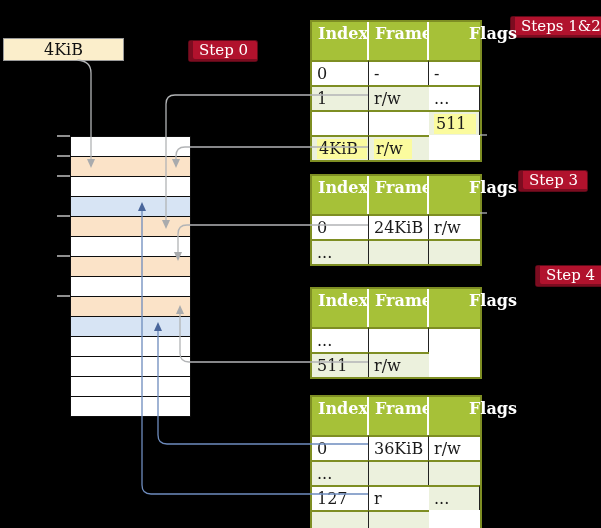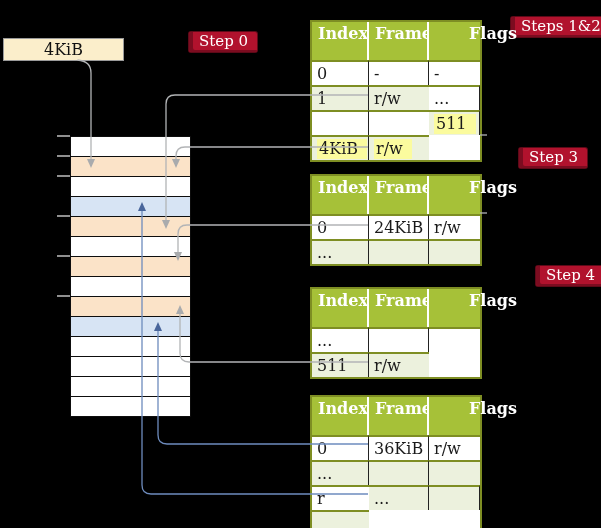--- a/index.html
+++ b/index.html
@@ -14,23 +14,23 @@
     display:flex;align-items:center;justify-content:center;
     font-size:16px;color:#111;
   }
   
   .badge{
     position:absolute;background:#b1122d;color:#fff;
     font-size:15px;line-height:17px;padding:1px 9px 2px 10px;
     border-radius:2px;white-space:nowrap;
     box-shadow:inset 4px -2px 0 #7c0c20, 0 0 0 1px #5e0918;
   }
-  .badge.b-step0 {left:189px;top:32px;}
+  .badge.b-step0 {left:189px;top:41px;}
   .badge.b-steps12{left:511px;top:17px;}
-  .badge.b-step3 {left:519px;top:148px;}
+  .badge.b-step3 {left:519px;top:171px;}
   .badge.b-step4 {left:536px;top:266px;}
   
   .memory{
     position:absolute;left:70px;top:136px;width:121px;
     border:1px solid #0d0d0d;box-sizing:border-box;background:#fff;
   }
   .mrow{height:19px;border-bottom:1px solid #0d0d0d;}
   .mrow:last-child{border-bottom:none;}
   .mrow.free{background:#ffffff;}
   .mrow.pagetable{background:#fbe3c8;}
@@ -138,20 +138,21 @@
   <div class="ptable" id="ptable-3" style="top:395px">
       <div class="th">Index</div>
       <div class="th">Frame</div>
       <div class="th last">Flags</div>
       <div class="td">0</div>
       <div class="td">36KiB</div>
       <div class="td last">r/w</div>
       <div class="td shade">...</div>
       <div class="td shade"></div>
       <div class="td last shade"></div>
+      <div class="td">127</div>
       <div class="td last">r</div>
       <div class="td shade">...</div>
       <div class="td shade"></div>
       <div class="td last shade"></div>
     </div>
 
   <svg id="wires" width="601" height="528" viewBox="0 0 601 528">
     <defs>
       <marker id="arrGray" markerUnits="userSpaceOnUse" markerWidth="11" markerHeight="10" refX="7" refY="4" orient="auto">
         <path d="M0,0 L9,4 L0,8 Z" fill="#a9abad"></path>

